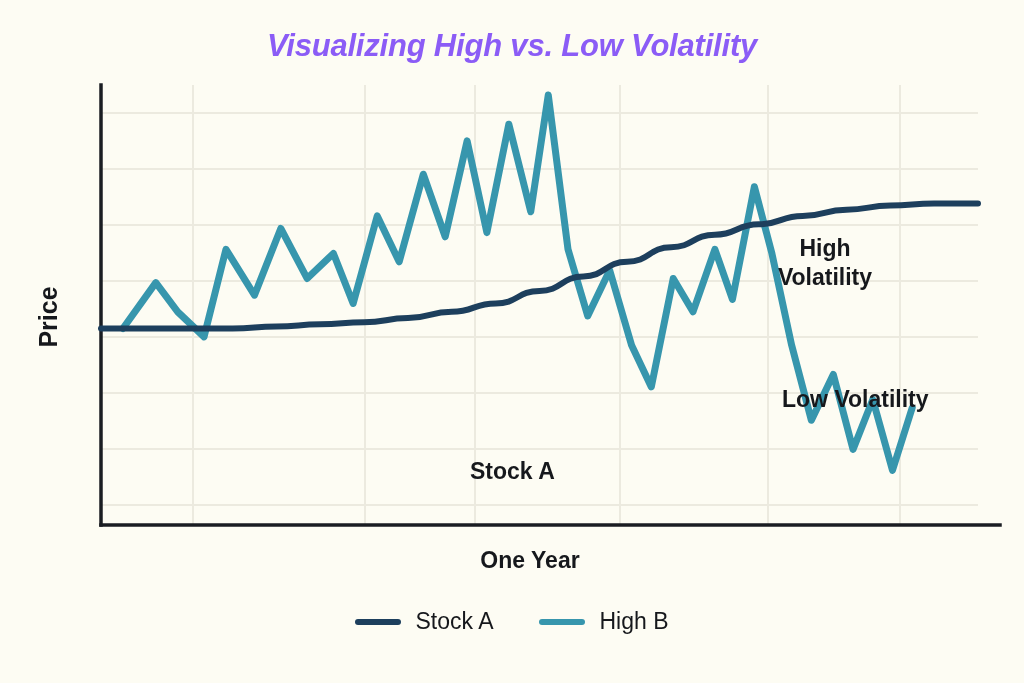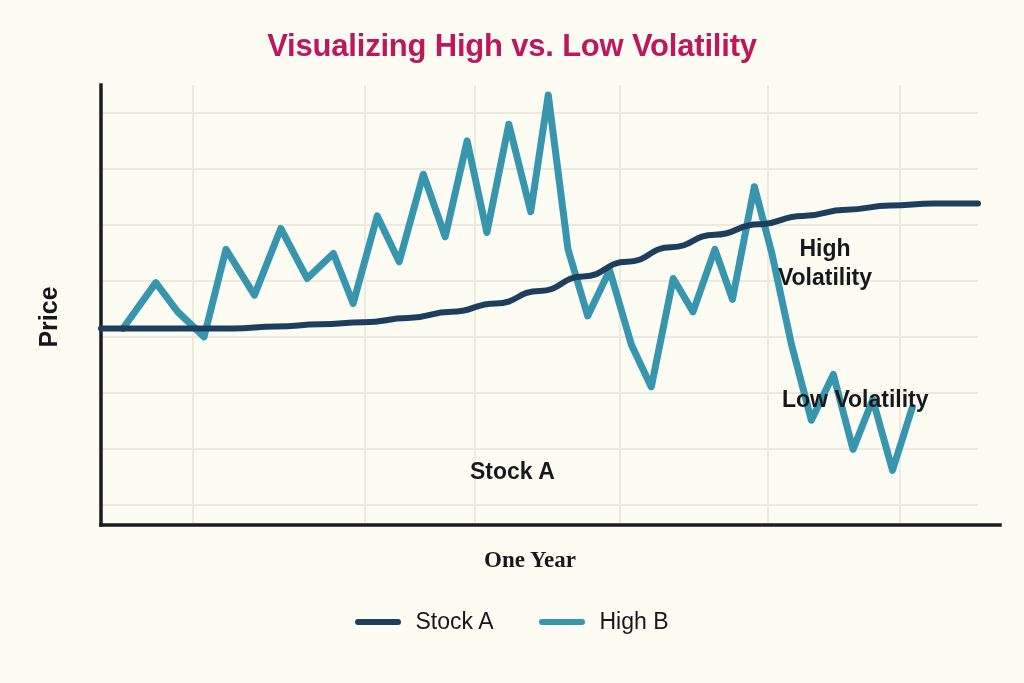--- a/index.html
+++ b/index.html
@@ -21,22 +21,23 @@
     height: 683px;
   }
   .chart-title {
     position: absolute;
     top: 28px;
     left: 0;
     width: 1024px;
     text-align: center;
     font-size: 31px;
     font-weight: bold;
-    color: #be185d;
+    color: #8b5cf6;
     letter-spacing: -0.2px;
+    font-style: italic;
   }
   .ylabel {
     position: absolute;
     left: 34px;
     top: 262px;
     width: 110px;
     text-align: center;
     transform: rotate(-90deg);
     transform-origin: 55px 55px;
     font-size: 25px;
@@ -45,21 +46,20 @@
   }
   .xlabel {
     position: absolute;
     left: 400px;
     top: 547px;
     width: 260px;
     text-align: center;
     font-size: 23px;
     font-weight: 600;
     color: #16181c;
-    font-family: Liberation Serif, serif;
   }
   .annot {
     position: absolute;
     font-size: 23px;
     font-weight: 600;
     color: #16181c;
     line-height: 1.28;
   }
   .annot-high {
     left: 760px;

